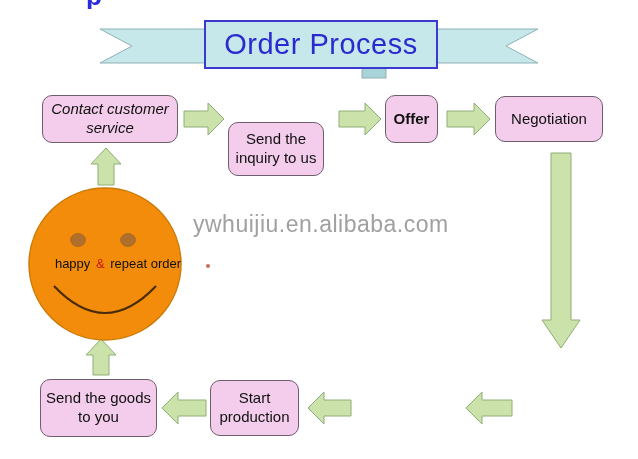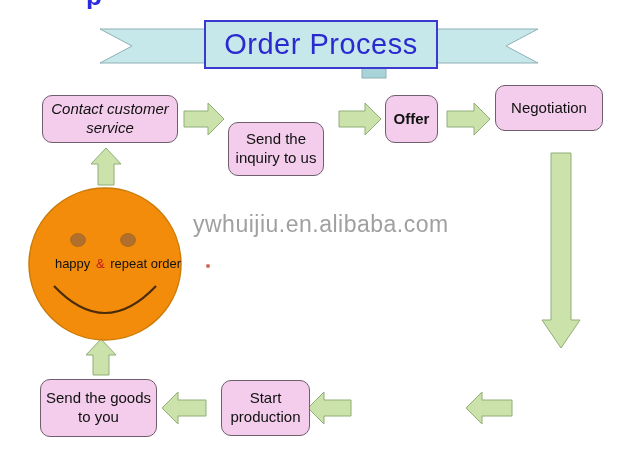--- a/index.html
+++ b/index.html
@@ -31,24 +31,24 @@
     border: 1.6px solid #6e5e6e;
     border-radius: 10px;
     display: flex; align-items: center; justify-content: center;
     text-align: center;
     font-size: 15px; line-height: 1.25; color: #111;
     padding: 2px 4px; box-sizing: border-box;
   }
   .node-contact     { left: 42px;  top: 95px;  width: 136px; height: 48px; font-style: italic; }
   .node-inquiry     { left: 228px; top: 92px;  width: 96px;  height: 54px; margin-top: 30px; }
   .node-offer       { left: 385px; top: 95px;  width: 53px;  height: 48px; font-weight: bold; }
-  .node-negotiation { left: 495px; top: 85px;  width: 108px; height: 46px; }
+  .node-negotiation { left: 495px; top: 96px;  width: 108px; height: 46px; }
   .node-paying      { left: 517px; top: 382px; width: 85px;  height: 53px; }
   .node-check       { left: 357px; top: 380px; width: 101px; height: 57px; }
-  .node-production  { left: 221px; top: 380px; width: 89px;  height: 56px; }
+  .node-production  { left: 210px; top: 380px; width: 89px;  height: 56px; }
   .node-goods       { left: 40px;  top: 379px; width: 117px; height: 58px; }
 
   .watermark {
     position: absolute; left: 193px; top: 211px;
     font-size: 23px; color: #a0a0a0; letter-spacing: 0.5px;
     white-space: nowrap;
   }
   .smiley-label {
     position: absolute; left: 28px; top: 256px; width: 154px;
     text-align: center; font-size: 13px; color: #111; white-space: nowrap; margin-left: 13px;

